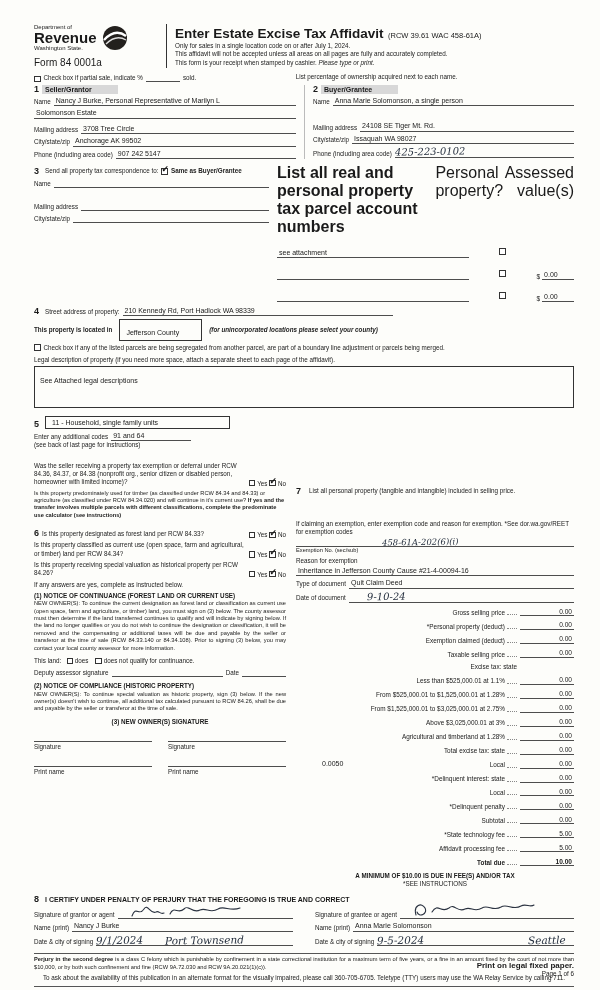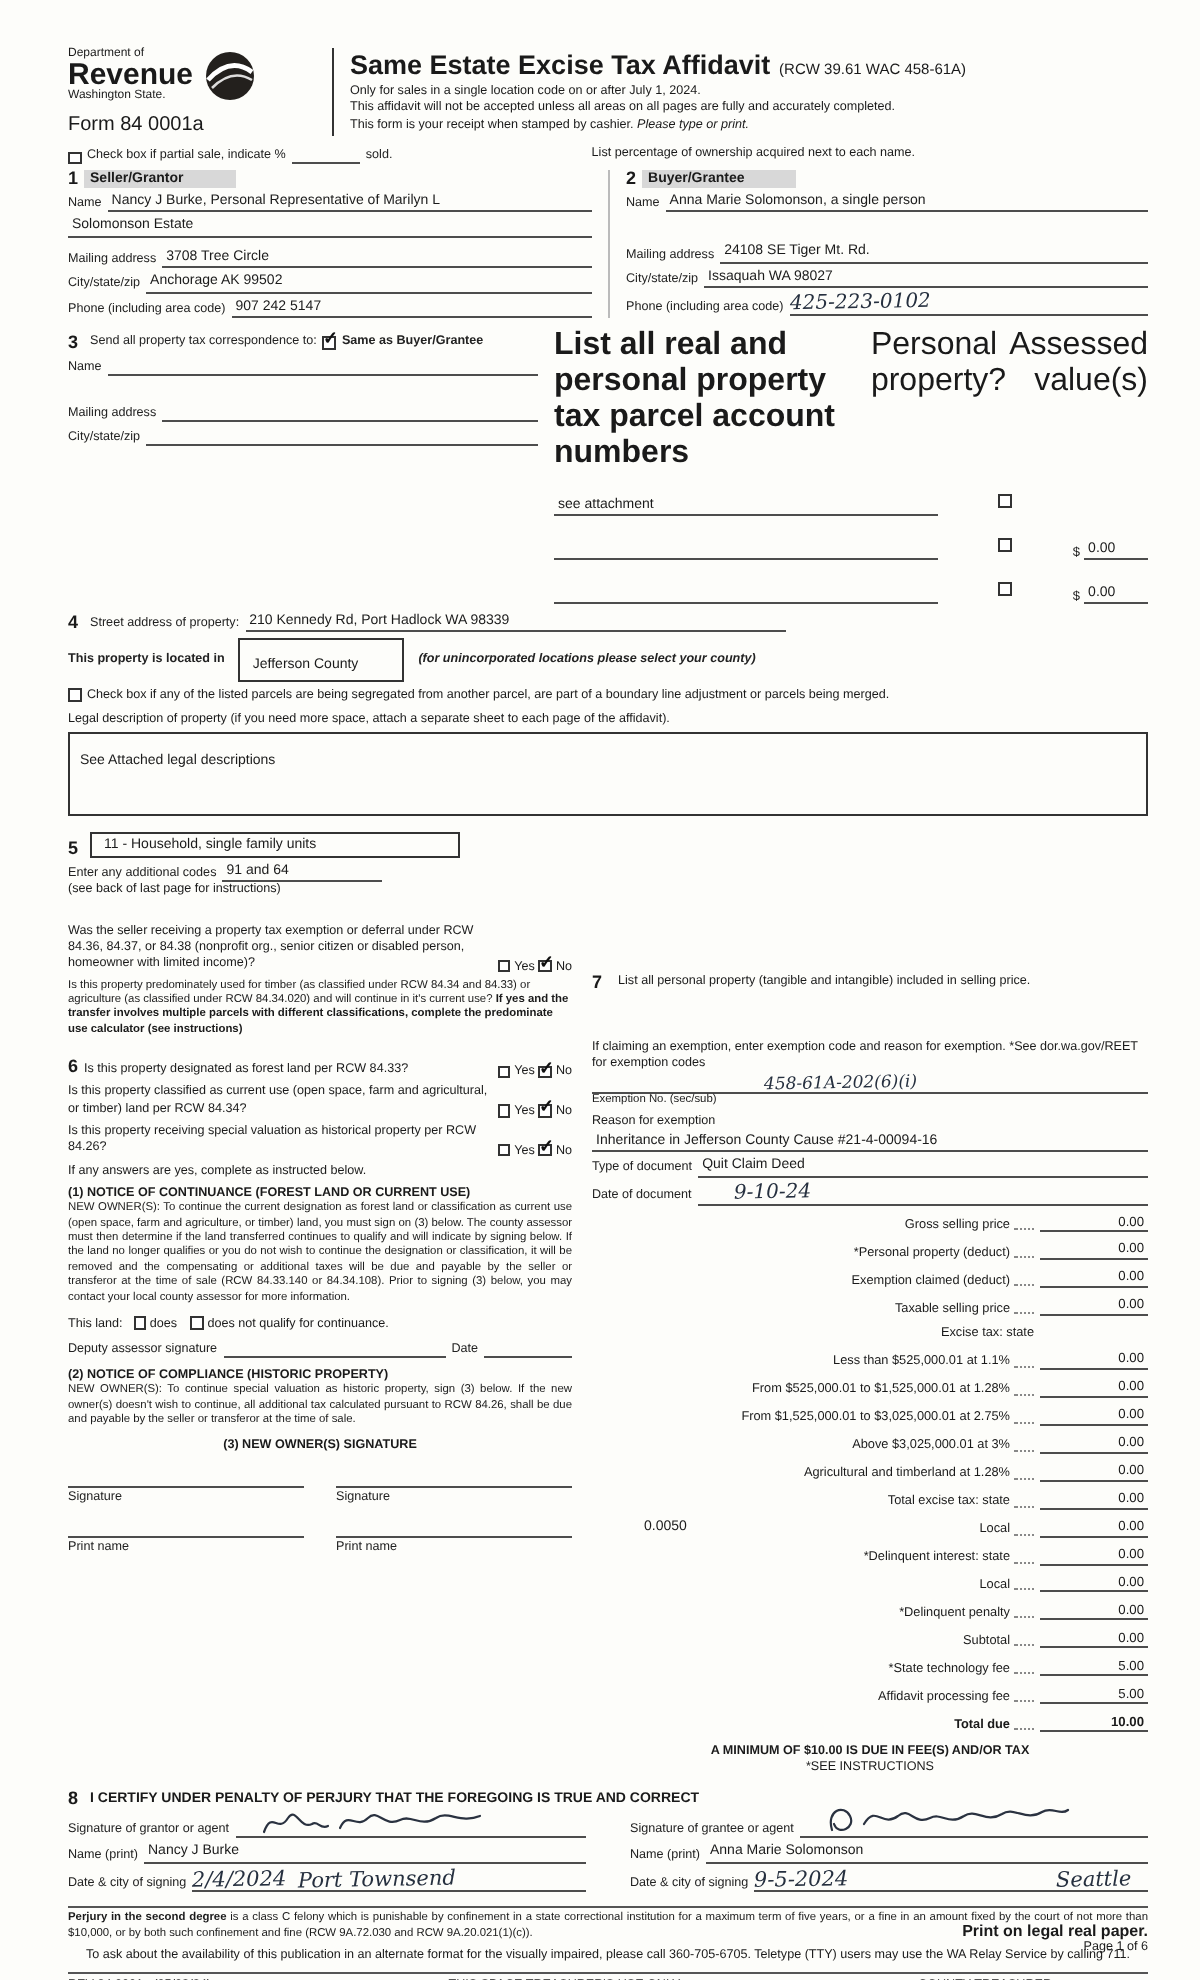--- a/index.html
+++ b/index.html
@@ -101,21 +101,21 @@
         </div>
         <svg width="26" height="26" viewBox="0 0 26 26">
           <circle cx="13" cy="13" r="12" fill="#23201d"></circle>
           <path d="M2 15 Q13 3 24 11" stroke="#fff" stroke-width="2.4" fill="none"></path>
           <path d="M4 19 Q14 9 24 15" stroke="#fff" stroke-width="1.3" fill="none" opacity="0.85"></path>
         </svg>
       </div>
       <div class="form-no">Form 84 0001a</div>
     </div>
     <div class="hright">
-      <div><span class="title">Same Estate Excise Tax Affidavit</span>
+      <div><span class="title">Enter Estate Excise Tax Affidavit</span>
            <span class="title-code">(RCW 39.61 WAC 458-61A)</span></div>
       <div class="f6">Only for sales in a single location code on or after July 1, 2024.</div>
       <div class="f6">This affidavit will not be accepted unless all areas on all pages are fully and accurately completed.</div>
       <div class="f6"><span>This form is your receipt when stamped by cashier. </span><span class="i">Please type or print.</span></div>
     </div>
   </div>
 
   <div class="prow">
     <div class="pleft">
       <span class="cb"></span>
@@ -531,22 +531,22 @@
         </div>
         <div class="fld">
             <span class="lab">Name (print)</span>
             <span class="line">
               <span class="tv">Nancy J Burke</span>
             </span>
           </div>
         <div class="fld">
             <span class="lab">Date &amp; city of signing</span>
             <span class="line">
-              <span class="hand" style="font-size:10.5px">2/4/2024</span>
-              <span class="hand" style="font-size:10.5px;margin-left:6px">Port Townsend</span>
+              <span class="hand" style="font-size:10.5px">9/1/2024</span>
+              <span class="hand" style="font-size:10.5px;margin-left:22px">Port Townsend</span>
             </span>
           </div>
       </div>
       <div class="s8c">
         <div class="fld">
             <span class="lab">Signature of grantee or agent</span>
           <span class="line sigline">
             <svg class="squig" width="130" height="22" viewBox="0 0 130 22">
               <path d="M8 16 C5 6 14 3 17 9 C20 15 11 19 9 13 M24 13 C30 3 33 15 41 9 C47 4 49 14 57 10 C63 7 66 14 74 9 C80 5 85 13 93 8 C99 4 105 12 113 7 C118 4 122 9 126 6" fill="none" stroke="#2a3240" stroke-width="1.1" stroke-linecap="round"></path>
             </svg>
@@ -572,17 +572,17 @@
   <div class="perjury f5 just"><span class="b">Perjury in the second degree</span><span> is a class C felony which is punishable by confinement in a state correctional institution for a maximum term of five years, or a fine in an amount fixed by the court of not more than $10,000, or by both such confinement and fine (RCW 9A.72.030 and RCW 9A.20.021(1)(c)).</span></div>
   <div class="f6 center mt2">To ask about the availability of this publication in an alternate format for the visually impaired, please call 360-705-6705. Teletype (TTY) users may use the WA Relay Service by calling 711.</div>
 
   <div class="frow">
     <span class="f6">REV 84 0001a (05/03/24)</span>
     <span class="f6 mid">THIS SPACE TREASURER'S USE ONLY</span>
     <span class="f6 cty">COUNTY TREASURER</span>
   </div>
 
   <div class="br">
-    <div class="f8 b">Print on legal real paper.</div>
+    <div class="f8 b">Print on legal fixed paper.</div>
     <div class="f6">Page 1 of 6</div>
   </div>
 
 </div>
 
 </body></html>

